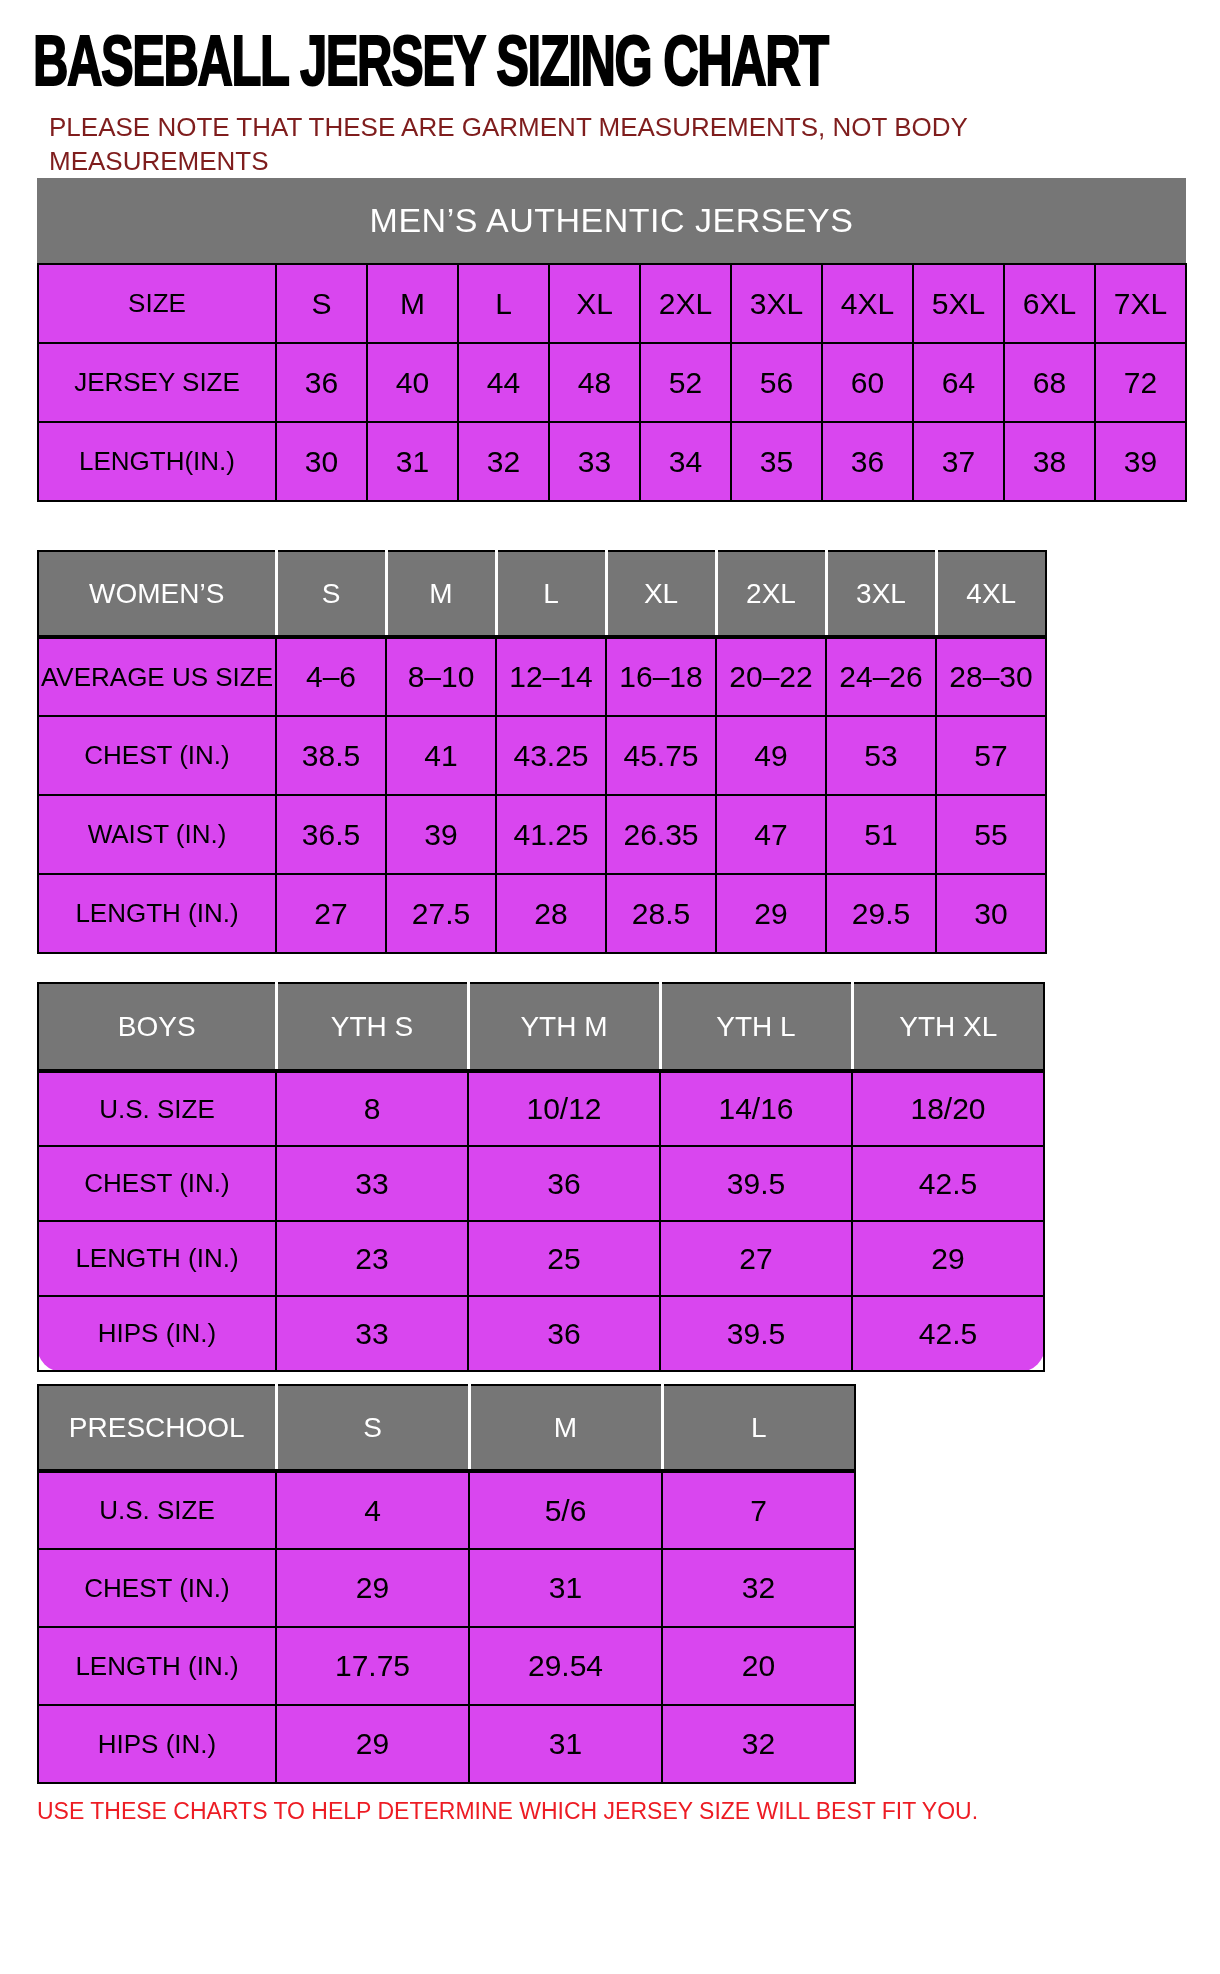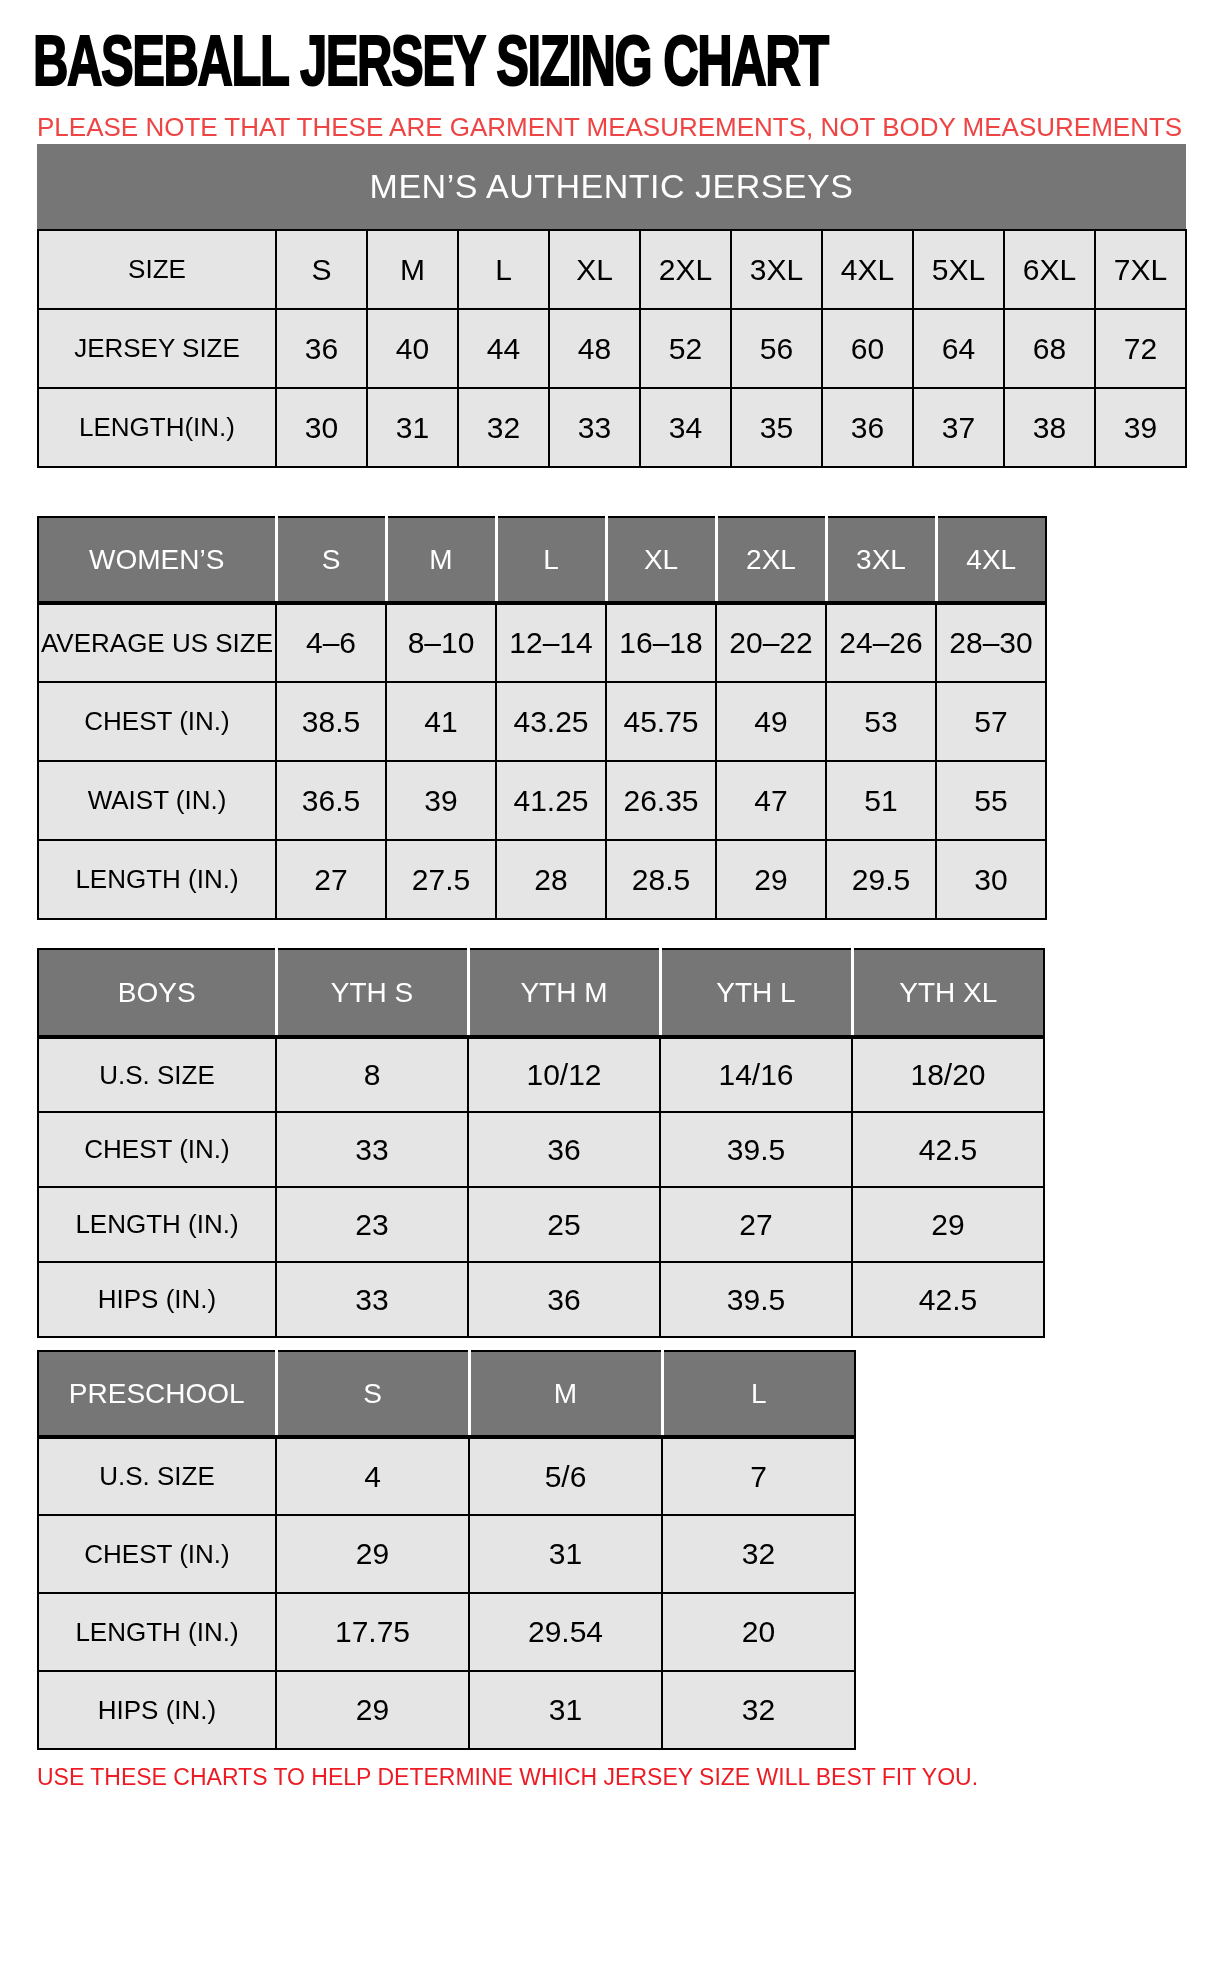--- a/index.html
+++ b/index.html
@@ -18,24 +18,24 @@
     letter-spacing:-2px;
     line-height:1.06;
     white-space:nowrap;
     transform:scaleX(0.70);
     transform-origin:left center;
     -webkit-text-stroke:2px #000;
   }
 
   
   .note{
-    color:#ef4444;
+    color:#7f1d1d;
     font-size:26px;
     line-height:34px;
-    margin:12px 0 0 0;
+    margin:12px 0 0 12px;
     max-width:1150px;
     font-weight:400;
   }
   .footer-note{
     color:#ed1c24;
     font-size:23px;
     margin:14px 0 26px 0;
     white-space:nowrap;
     font-weight:400;
   }
@@ -50,21 +50,21 @@
     align-items:center;
     justify-content:center;
     font-size:34px;
     letter-spacing:0.5px;
   }
 
   
   table{
     border-collapse:collapse;
     table-layout:fixed;
-    background:#e5e5e5;
+    background:#d946ef;
   }
   td,th{
     border:2px solid #000;
     text-align:center;
     vertical-align:middle;
     padding:0;
     font-weight:400;
     overflow:hidden;
   }
   .lab{font-size:26px;}
@@ -79,21 +79,21 @@
   }
   .gh + .gh{border-left:3px solid #fff;}
 
   .mens-grid{width:1149px;}
   .mens-grid tr{height:79px;}
 
   .womens{width:1008px;margin-top:48px;}
   .womens tr{height:79px;}
   .womens tr.hdr{height:86px;}
 
-  .boys{width:1006px;margin-top:28px;}
+  .boys{width:1006px;margin-top:28px;border-radius:26px;}
   .boys tr{height:75px;}
   .boys tr.hdr{height:88px;}
 
   .preschool{width:817px;margin-top:12px;}
   .preschool tr{height:78px;}
   .preschool tr.hdr{height:86px;}
 </style>
 </head>
 <body>
 

